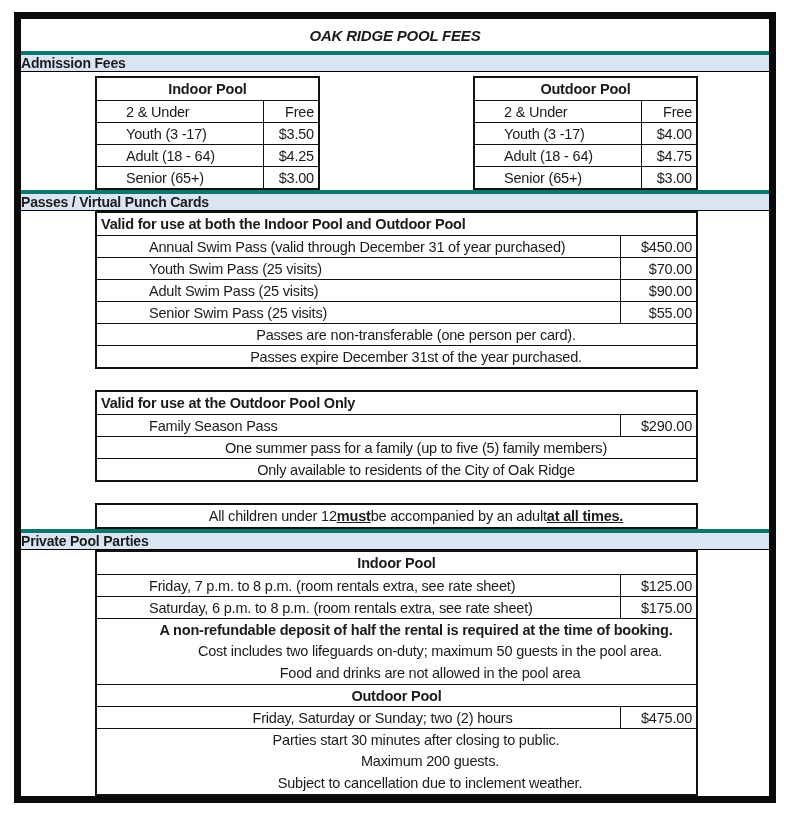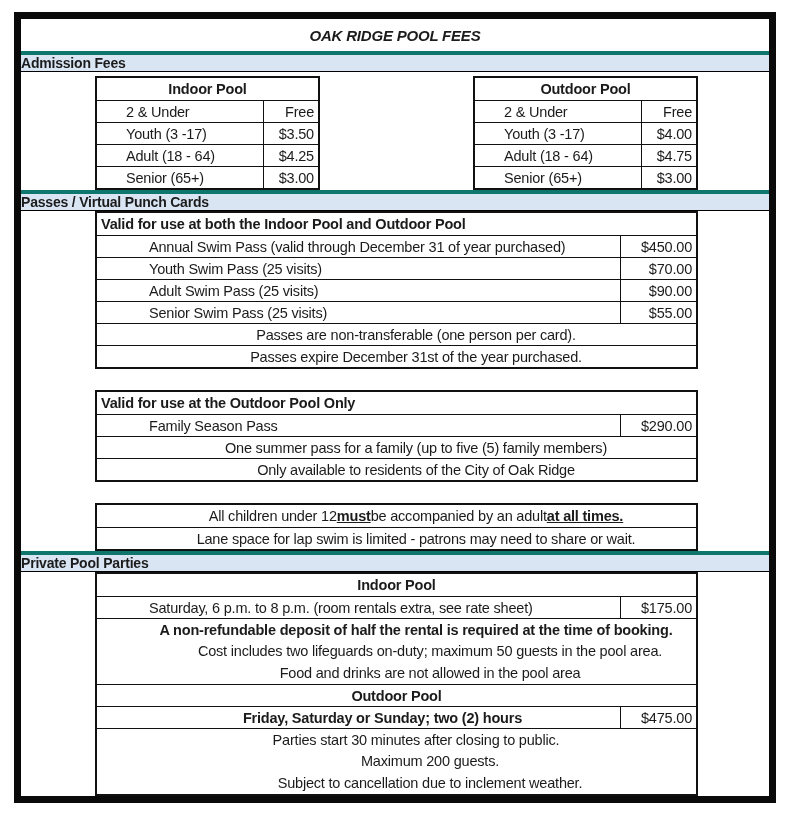--- a/index.html
+++ b/index.html
@@ -39,21 +39,21 @@
   }
   .adm-row { display: flex; height: 22px; border-top: 1px solid #111; font-size: 14.5px; letter-spacing: -0.2px; }
   .adm-label { flex: 1; display: flex; align-items: center; padding-left: 4px; margin-left: 25px; }
   .adm-price { width: 55px; border-left: 1px solid #111; display: flex; align-items: center; justify-content: flex-end; padding-right: 4px; }
   
   .pbox { margin-left: 74px; width: 603px; border: 2px solid #111; background: #fff; }
   .prow { display: flex; height: 22px; border-top: 1px solid #111; font-size: 14.5px; letter-spacing: -0.2px; align-items: stretch; }
   .prow:first-child { border-top: none; }
   .prow.nosep { border-top: none; margin-left: 28px; }
   .desc { flex: 1; display: flex; align-items: center; padding-left: 4px; margin-left: 48px; }
-  .desc.center { justify-content: center; padding-left: 0; font-weight: bold; }
+  .desc.center { justify-content: center; padding-left: 0; }
   .price { width: 76px; border-left: 1px solid #111; display: flex; align-items: center; justify-content: flex-end; padding-right: 4px; }
   .note { align-items: center; justify-content: center; text-align: center; padding-left: 39px; }
   .head-left { font-weight: bold; align-items: center; padding-left: 4px; }
   .head-center { font-weight: bold; align-items: center; justify-content: center; }
   .bold { font-weight: bold; }
   .bu { font-weight: bold; text-decoration: underline; }
   .gap { height: 21px; }
 </style>
 </head>
 <body>
@@ -155,29 +155,32 @@
 
     <div class="gap"></div>
 
     <div class="pbox">
       <div class="prow note">
         <span>All children under 12 </span>
           <span class="bu">must </span>
           <span>be accompanied by an adult </span>
           <span class="bu">at all times.</span>
       </div>
-      <div class="prow note">Lane space for lap swim is limited - patrons may need to share or wait.</div>
     </div>
 
     <div class="band">
       <span>Private Pool Parties</span>
     </div>
 
     <div class="pbox">
       <div class="prow head-center">Indoor Pool</div>
+      <div class="prow">
+        <span class="desc">Friday, 7 p.m. to 8 p.m. (room rentals extra, see rate sheet)</span>
+        <span class="price">$125.00</span>
+      </div>
       <div class="prow">
         <span class="desc">Saturday, 6 p.m. to 8 p.m. (room rentals extra, see rate sheet)</span>
         <span class="price">$175.00</span>
       </div>
       <div class="prow note bold">A non-refundable deposit of half the rental is required at the time of booking.</div>
       <div class="prow note nosep">Cost includes two lifeguards on-duty; maximum 50 guests in the pool area.</div>
       <div class="prow note nosep">Food and drinks are not allowed in the pool area</div>
       <div class="prow head-center">Outdoor Pool</div>
       <div class="prow">
         <span class="desc center">Friday, Saturday or Sunday; two (2) hours</span>

